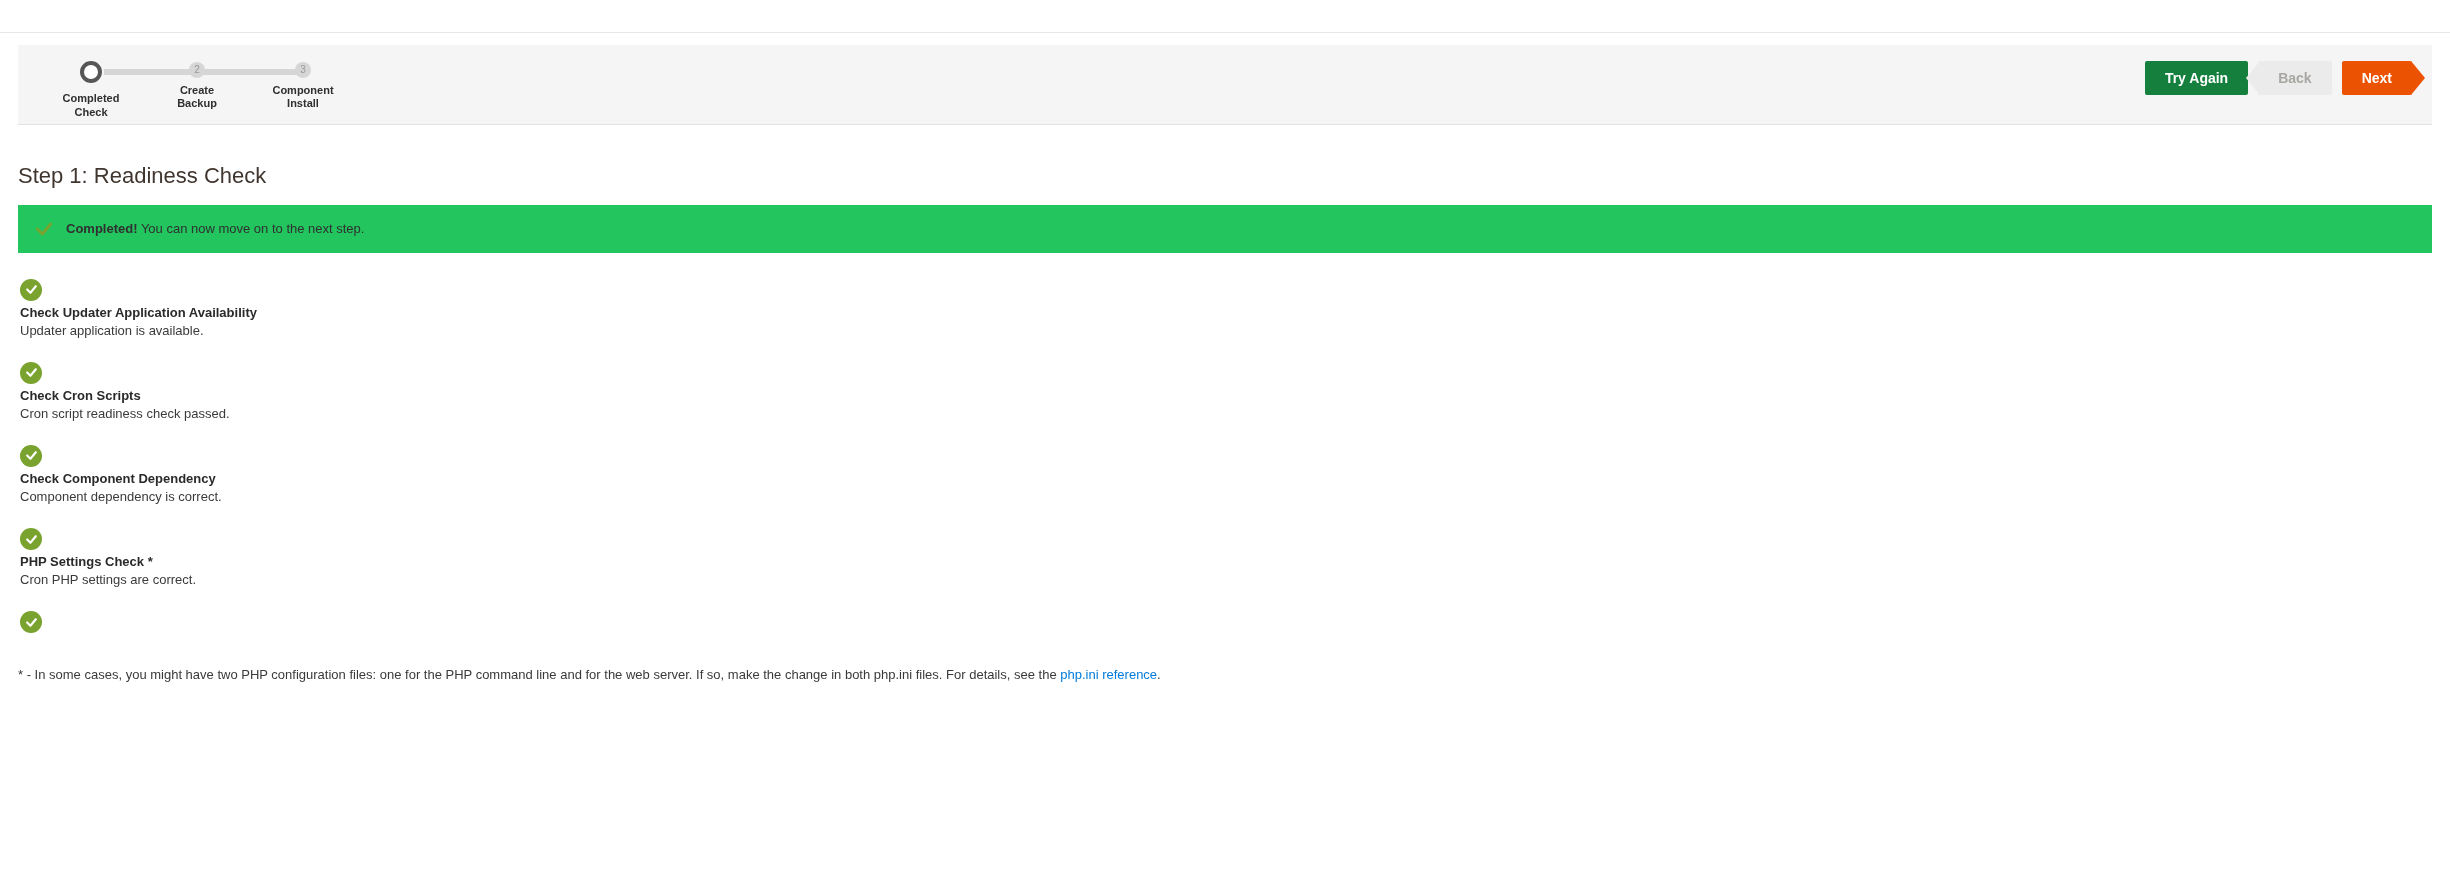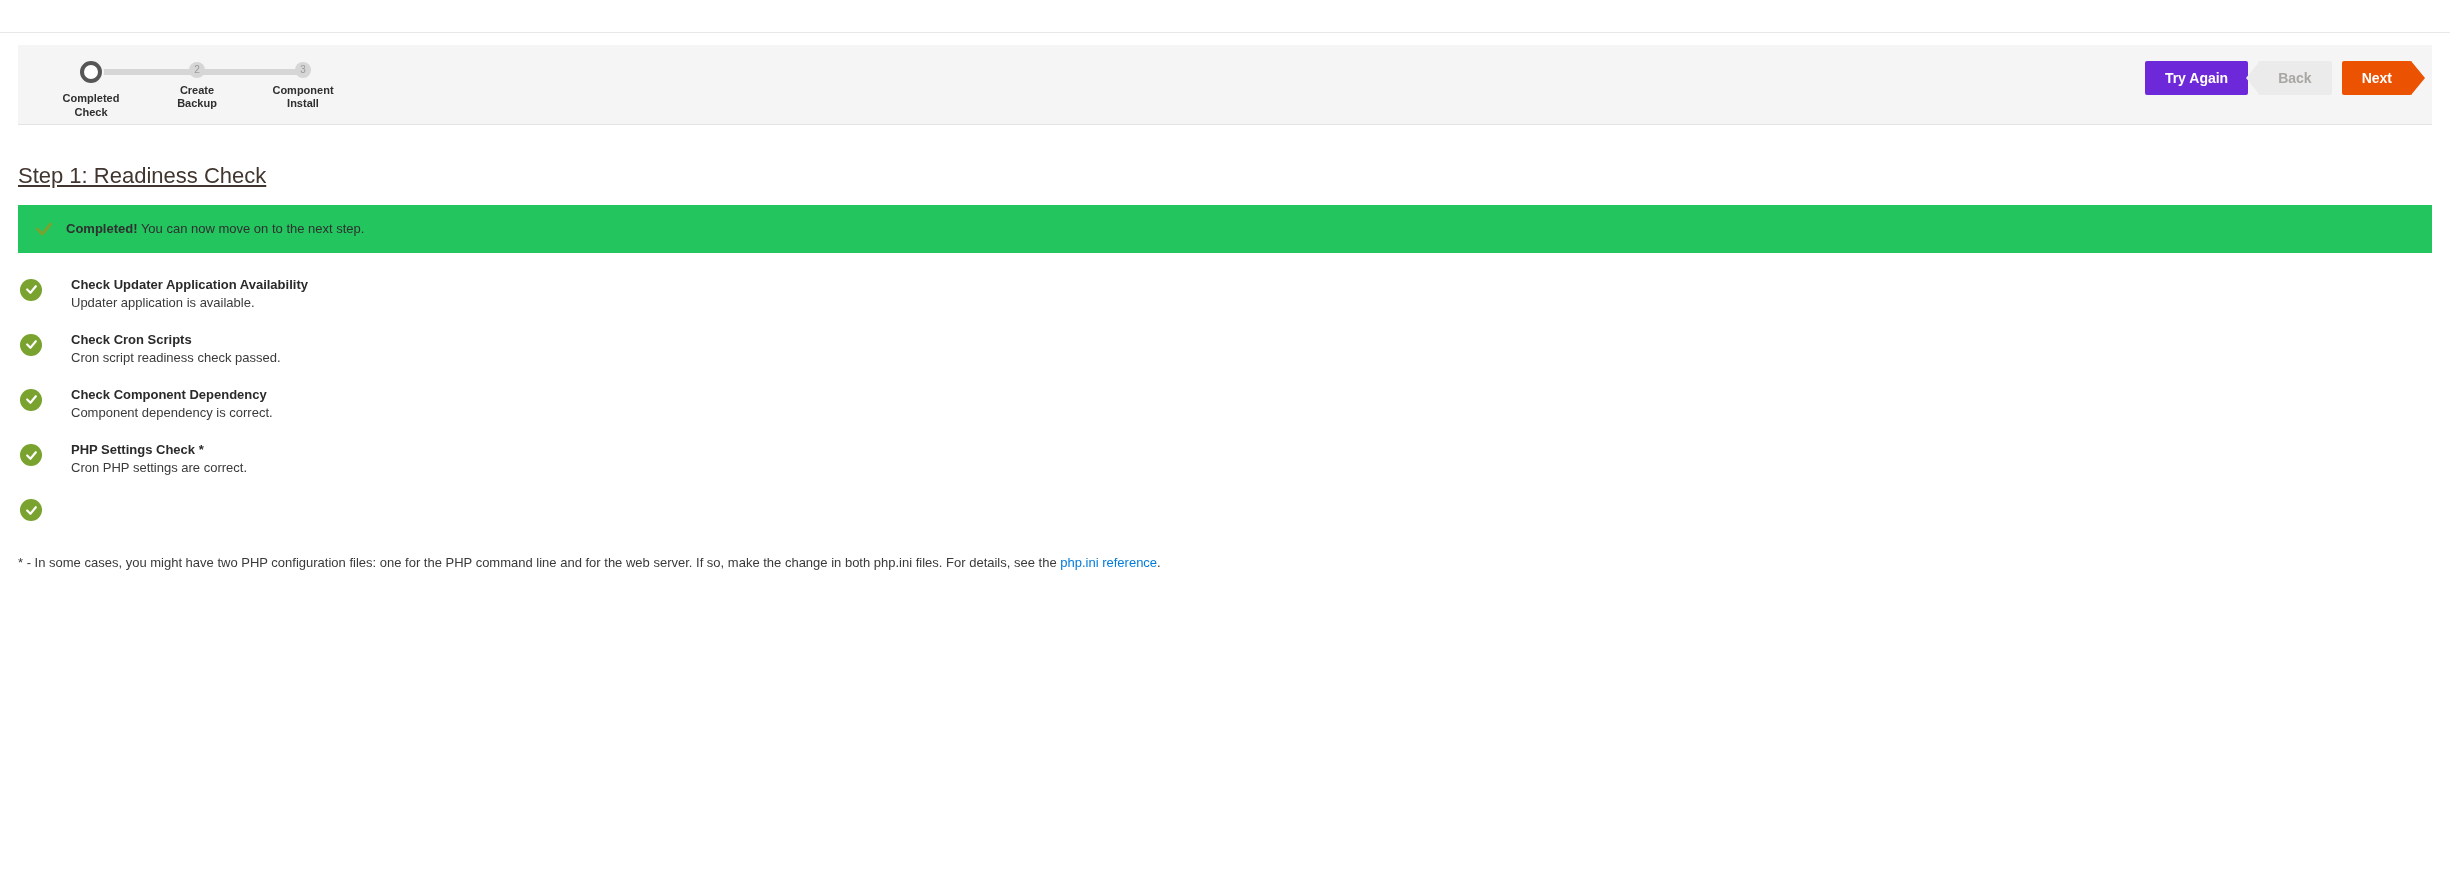--- a/index.html
+++ b/index.html
@@ -87,21 +87,21 @@
     padding: 0 20px;
     font-size: 14px;
     font-weight: 600;
     border: none;
     border-radius: 2px;
     cursor: pointer;
     display: inline-flex;
     align-items: center;
   }
   .btn-dark {
-    background: #6d28d9;
+    background: #15803d;
     color: #ffffff;
   }
   .btn-back-wrap {
     position: relative;
     display: inline-flex;
     align-items: center;
   }
   .btn-back-wrap::before {
     content: "";
     position: absolute;
@@ -138,21 +138,20 @@
   }
 
   .main {
     padding: 20px 18px 30px 18px;
   }
   h1.step-title {
     font-size: 22px;
     font-weight: 400;
     color: #41362f;
     margin: 18px 0 16px 0;
-    text-decoration: underline;
   }
 
   .banner {
     background: #22c55e;
     padding: 14px 16px;
     display: flex;
     align-items: center;
     gap: 12px;
     font-size: 13px;
   }
@@ -161,22 +160,23 @@
     height: 20px;
     flex: 0 0 20px;
     display: inline-flex;
     align-items: center;
     justify-content: center;
   }
 
   .checks { margin-top: 10px; }
   .check-row {
     display: flex;
-    gap: 29px;
+    gap: 4px;
     padding: 14px 2px 6px 2px;
+    flex-direction: column;
   }
   .check-row .icn {
     width: 22px;
     height: 22px;
     border-radius: 50%;
     background: #79a22e;
     display: inline-flex;
     align-items: center;
     justify-content: center;
     flex: 0 0 22px;

